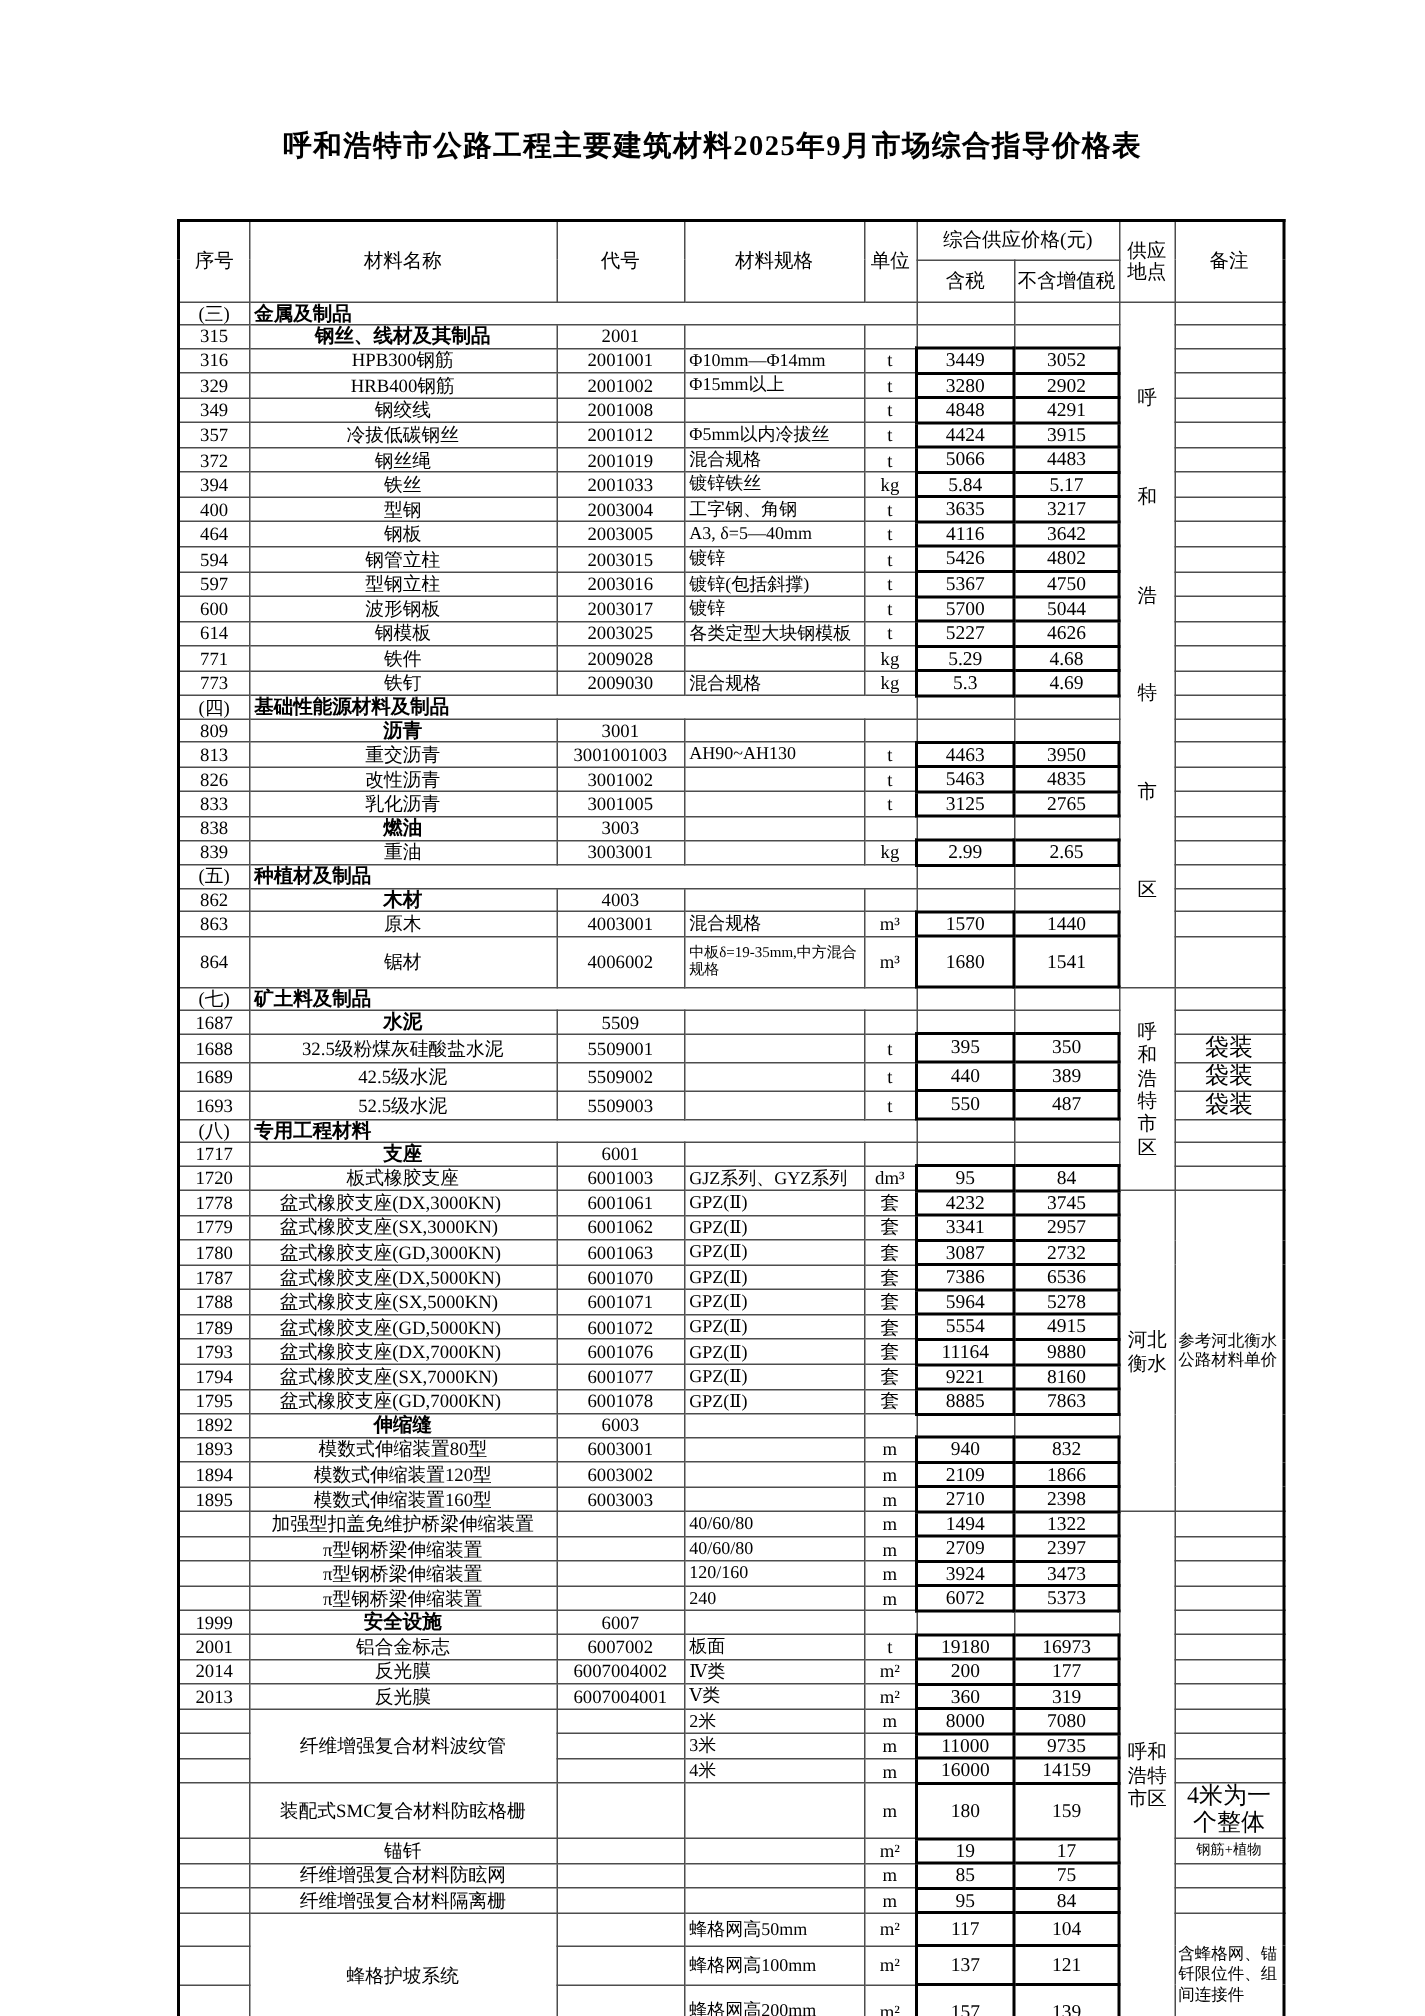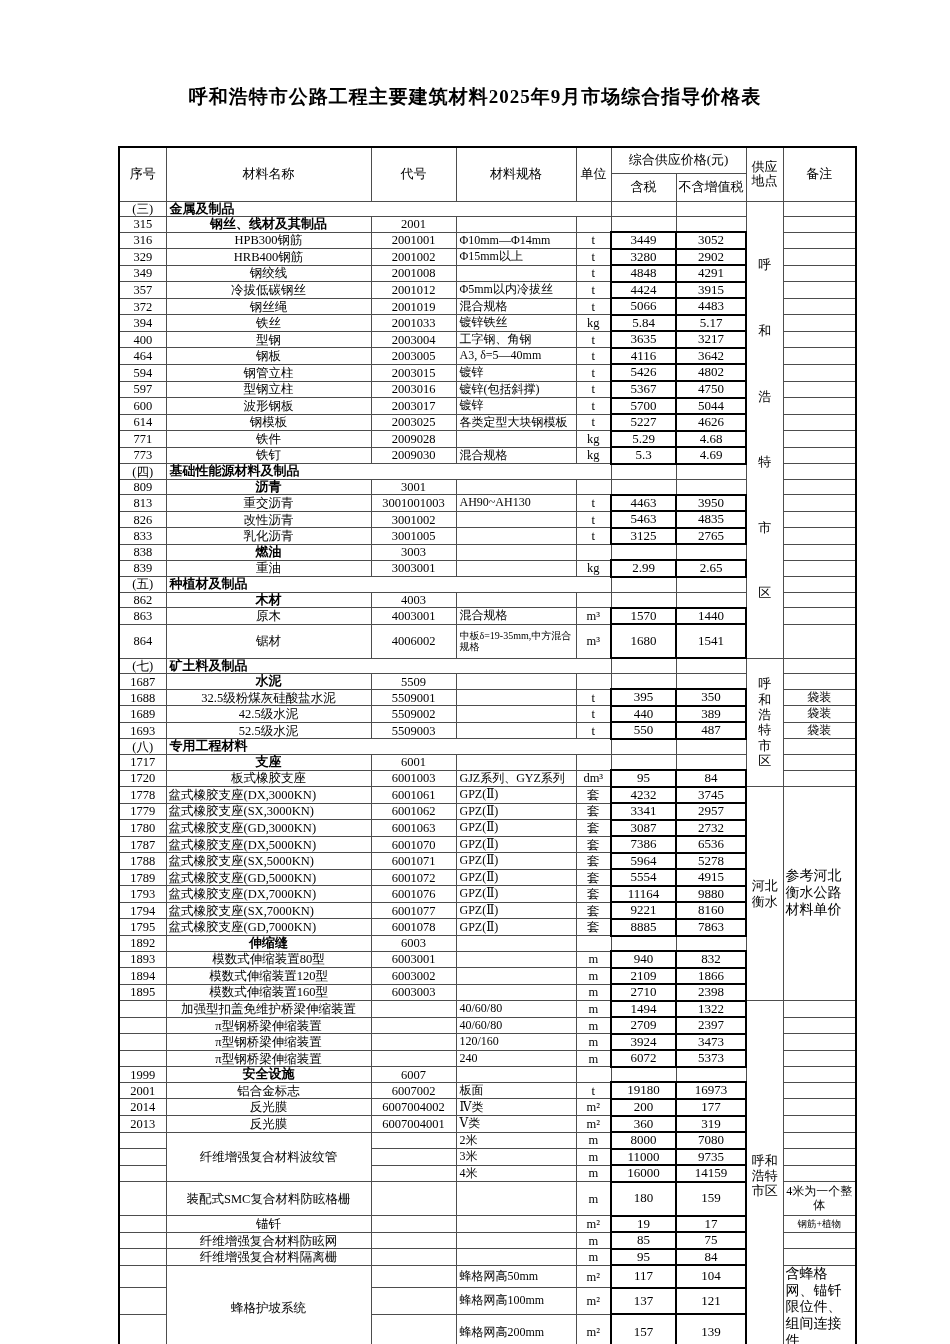--- a/index.html
+++ b/index.html
@@ -9,34 +9,34 @@
          font-weight:600;letter-spacing:1px;}
   table{border-collapse:collapse;table-layout:fixed;width:737px;
         margin:36px 0 0 118px;border:2px solid #000;}
   th,td{border:1px solid #4d4d4d;padding:0 1px;text-align:center;
         vertical-align:middle;font-size:12.5px;line-height:1.12;
         overflow:hidden;font-weight:normal;word-break:break-all;}
   thead tr.h1{height:26px;} thead tr.h2{height:28px;}
   thead th{font-size:13px;}
   .c-sn{font-size:12.5px;}
   .c-name{font-size:12.5px;}
-  .c-name.tl{text-align:left;padding-left:2px;}
+  .c-name.tl{text-align:left;padding-left:20px;}
   .c-name.sec{text-align:left;font-weight:bold;font-size:13px;padding-left:3px;}
   .c-name.sub{font-weight:bold;font-size:13px;}
   .c-spec{text-align:left;padding-left:3px;font-size:12px;}
   .c-spec.sm{font-size:10px;line-height:1.15;}
   .c-num{font-size:13px;}
   .c-num.val{border:2px solid #000;}
   .c-supply{font-size:13px;position:relative;padding:0;}
   .c-supply .spread{position:absolute;top:6px;bottom:6px;left:0;right:0;
         display:flex;flex-direction:column;justify-content:space-evenly;
         align-items:center;}
   .c-supply .stack div, .c-supply .lines2 div{line-height:1.18;}
-  .c-remark{font-size:12px;}
-  .c-remark.mg{text-align:left;padding:0 2px;font-size:14px;line-height:1.2;}
+  .c-remark{font-size:16px;}
+  .c-remark.mg{text-align:left;padding:0 2px;font-size:11px;line-height:1.2;}
   .c-remark.sm2{font-size:9.5px;}
 </style>
 </head>
 <body>
 
 <h1 class="title">呼和浩特市公路工程主要建筑材料2025年9月市场综合指导价格表</h1>
 
 <table>
   <colgroup>
     <col style="width:47px">

